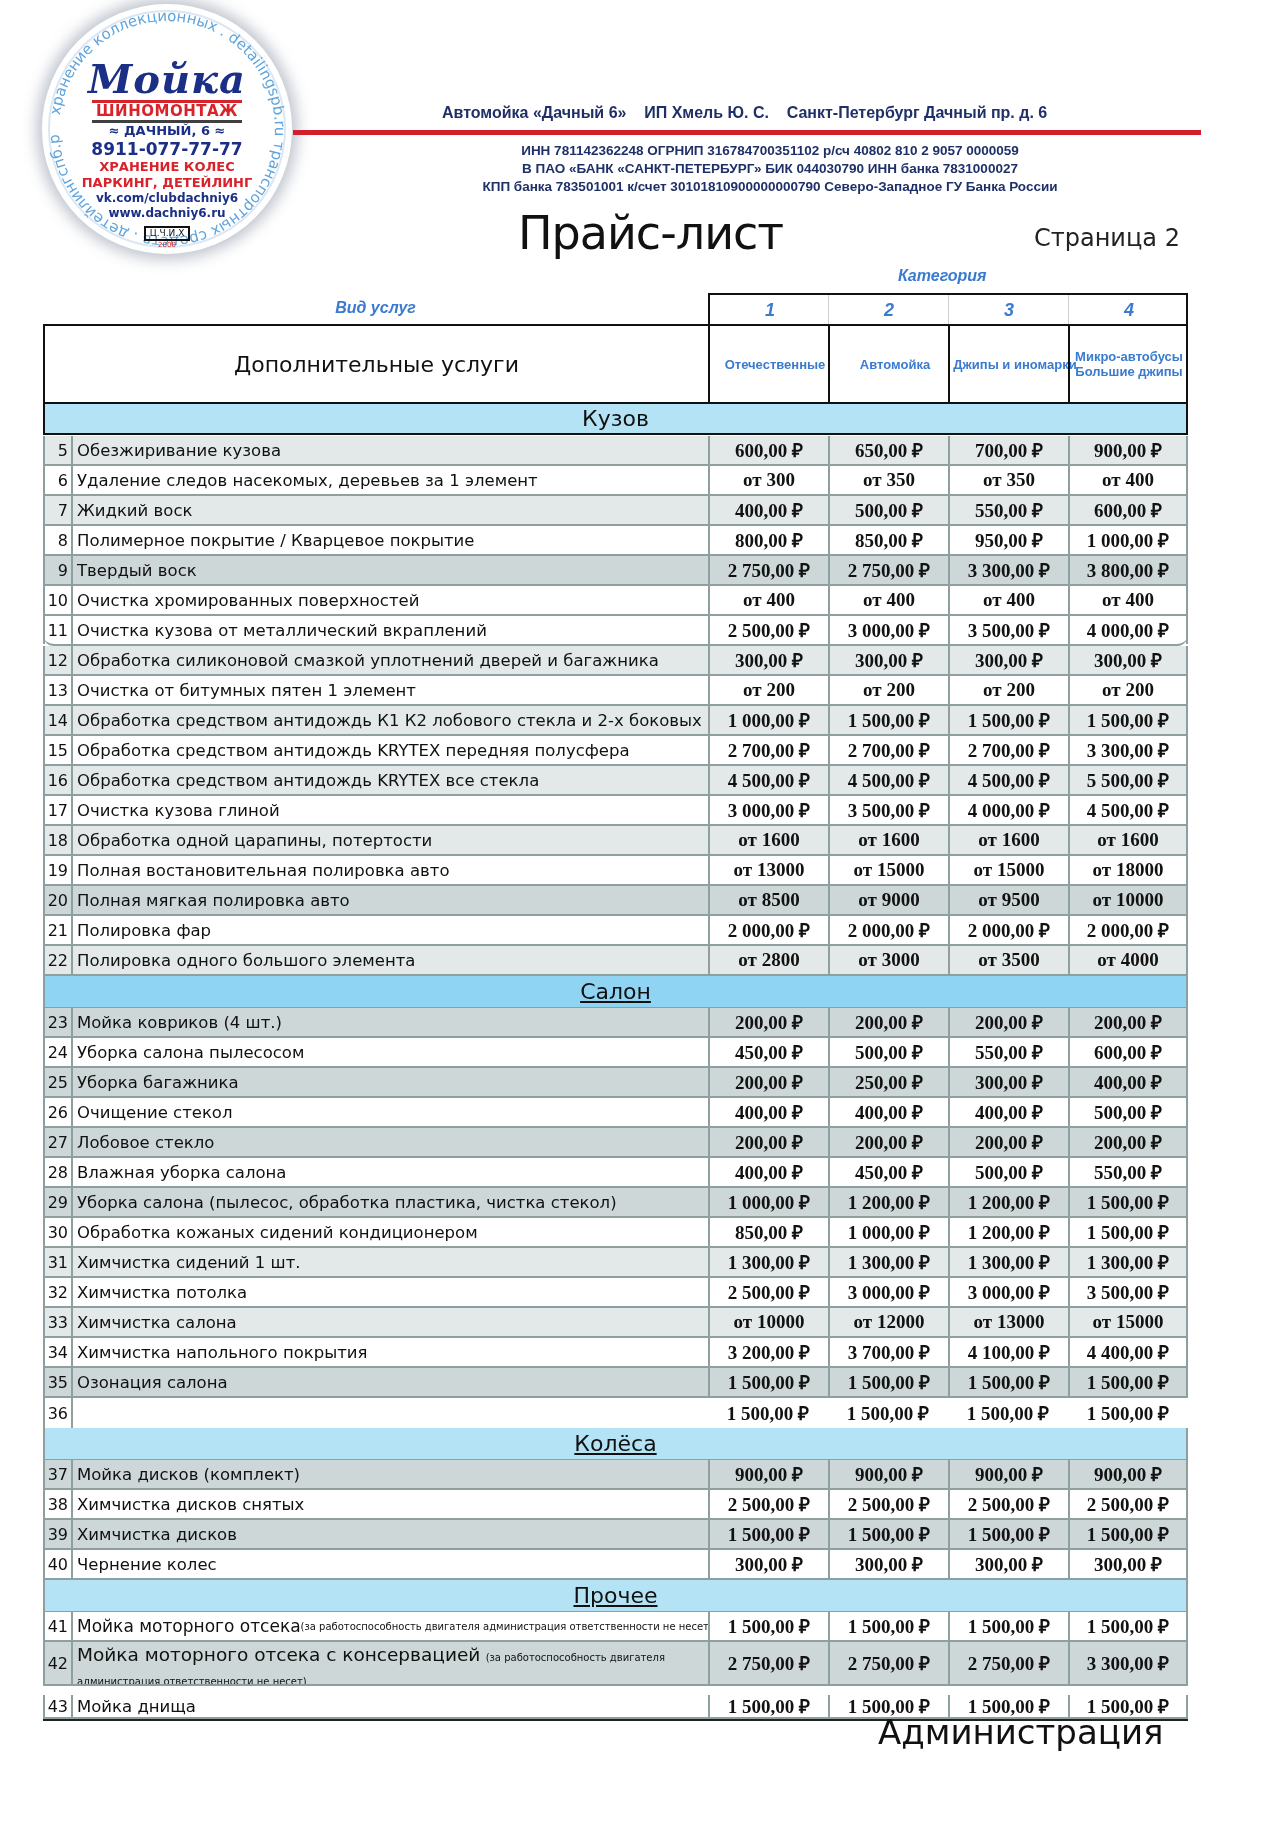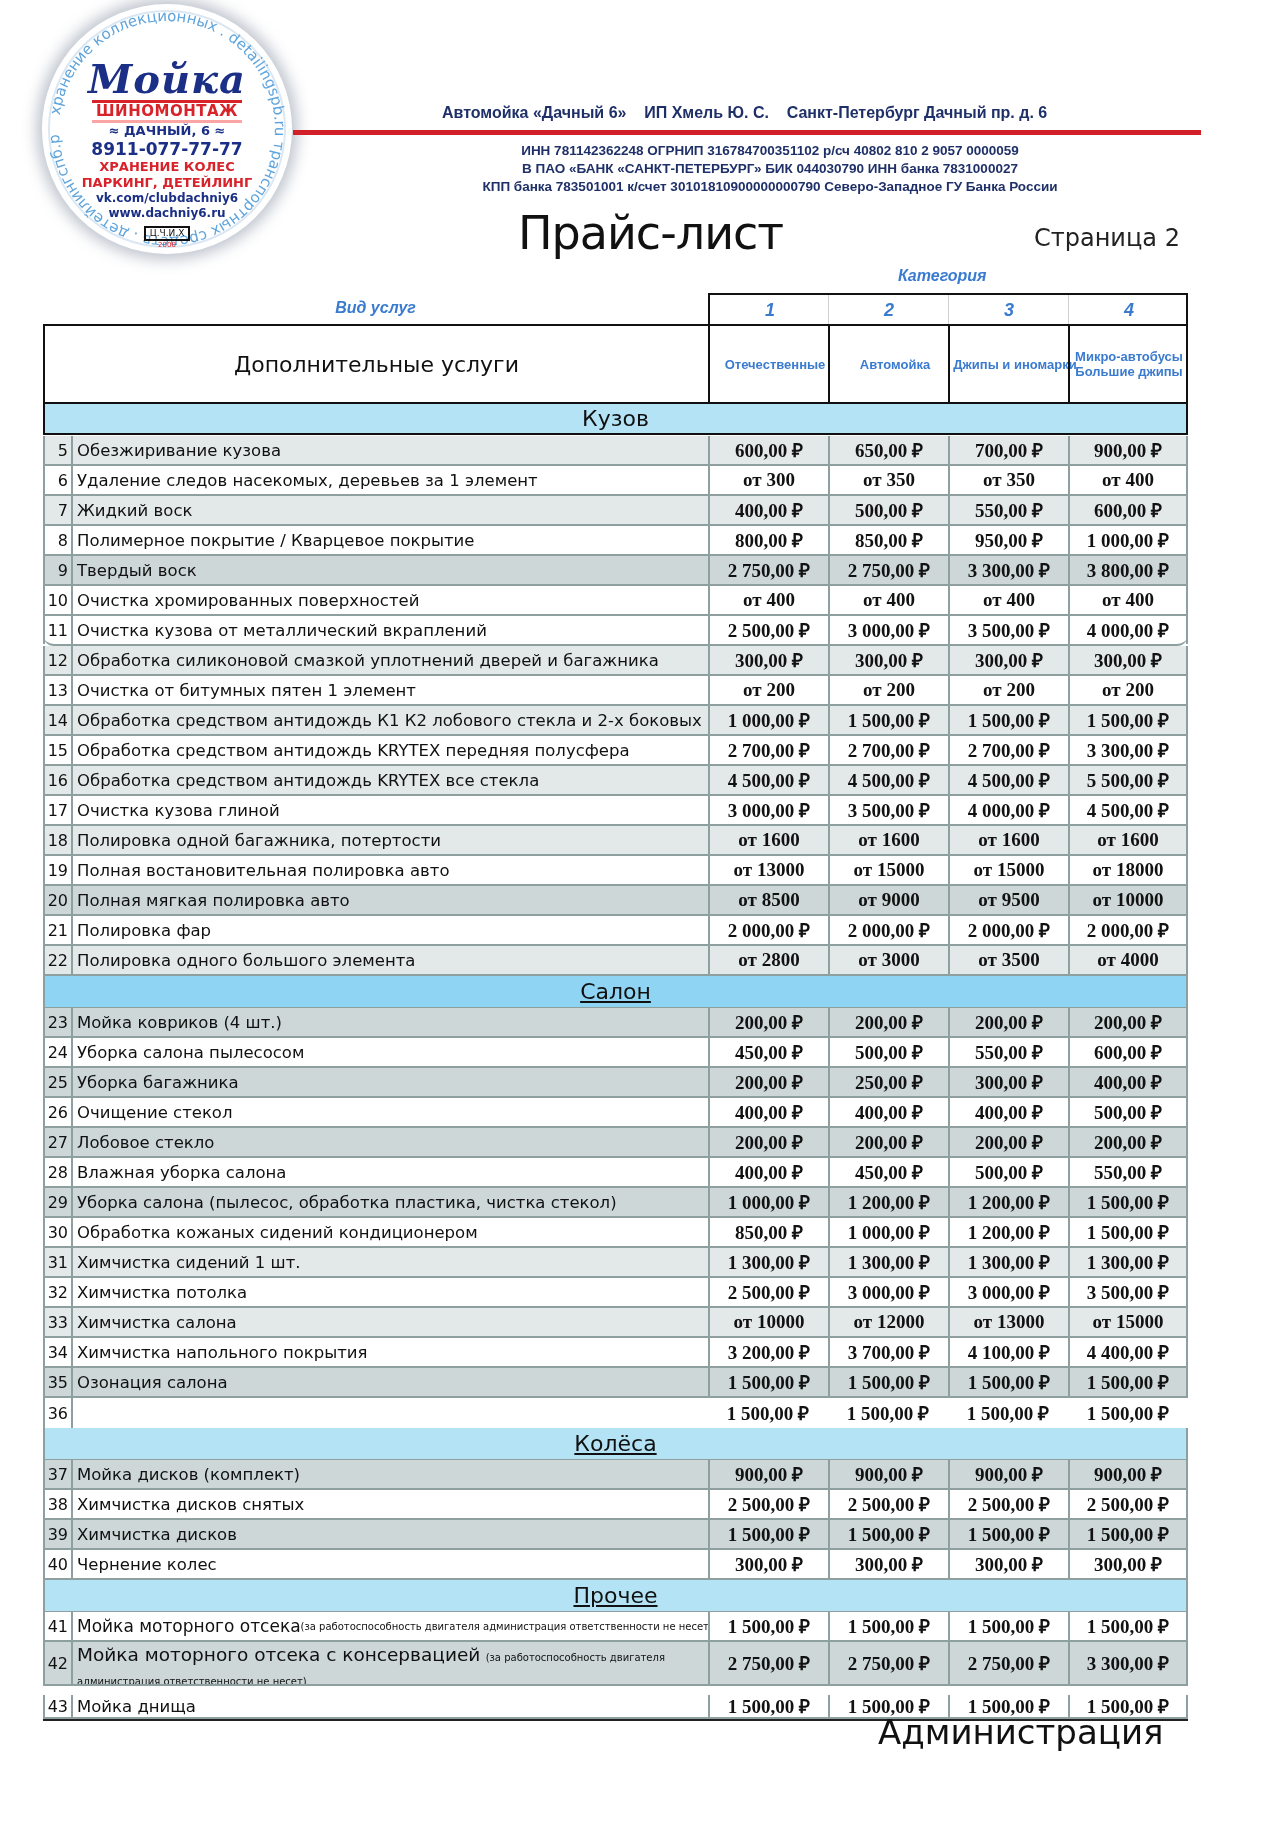--- a/index.html
+++ b/index.html
@@ -10,21 +10,21 @@
   
   .logo { left:42px; top:4px; width:250px; height:250px; border-radius:50%;
           background:#fff; box-shadow: 0 0 14px 6px rgba(120,130,150,0.45);
           }
   .logo-ring { position:absolute; inset:6px; border-radius:50%; border:2px solid #dbe7f3; }
   .logo-arc { position:absolute; inset:0; }
   .logo-center { position:absolute; left:0; right:0; top:54px; text-align:center; }
   .logo-brand { font-family:"DejaVu Serif", serif; font-style:italic; font-weight:bold;
                 font-size:40px; color:#1b2f86; line-height:42px; letter-spacing:1px; }
   .logo-red-bar { display:inline-block; background:#fff; color:#d8232a; font-weight:bold;
-                  font-size:15px; border-top:3px solid #d8232a; border-bottom:3px solid #fca5a5;
+                  font-size:15px; border-top:3px solid #d8232a; border-bottom:3px solid #404040;
                   padding:0 4px; line-height:17px; letter-spacing:0.5px; }
   .logo-line { font-weight:bold; font-size:13px; line-height:16px; }
   .logo-navy { color:#1b2f86; }
   .logo-red { color:#d8232a; }
   .logo-phone { font-size:17px; line-height:20px; }
   .logo-small { font-size:12px; line-height:15px; color:#1b2f86; font-weight:bold; }
   .logo-box { display:inline-block; border:2px solid #111; font-size:9px; padding:0 4px;
               line-height:11px; margin-top:2px; font-weight:normal; }
   .logo-year { font-size:7px; color:#d8232a; line-height:8px; }
 
@@ -278,21 +278,21 @@
         <span>Очистка кузова глиной</span>
       </div>
       <div class="cell price p1">3 000,00 ₽</div>
       <div class="cell price p2">3 500,00 ₽</div>
       <div class="cell price p3">4 000,00 ₽</div>
       <div class="cell price p4">4 500,00 ₽</div>
     </div>
     <div class="row data bg-light" style="top: 533px;">
       <div class="cell num">18</div>
       <div class="cell desc">
-        <span>Полировка одной багажника, потертости</span>
+        <span>Обработка одной царапины, потертости</span>
       </div>
       <div class="cell price p1">от 1600</div>
       <div class="cell price p2">от 1600</div>
       <div class="cell price p3">от 1600</div>
       <div class="cell price p4">от 1600</div>
     </div>
     <div class="row data bg-white" style="top: 563px;">
       <div class="cell num">19</div>
       <div class="cell desc">
         <span>Полная востановительная полировка авто</span>

